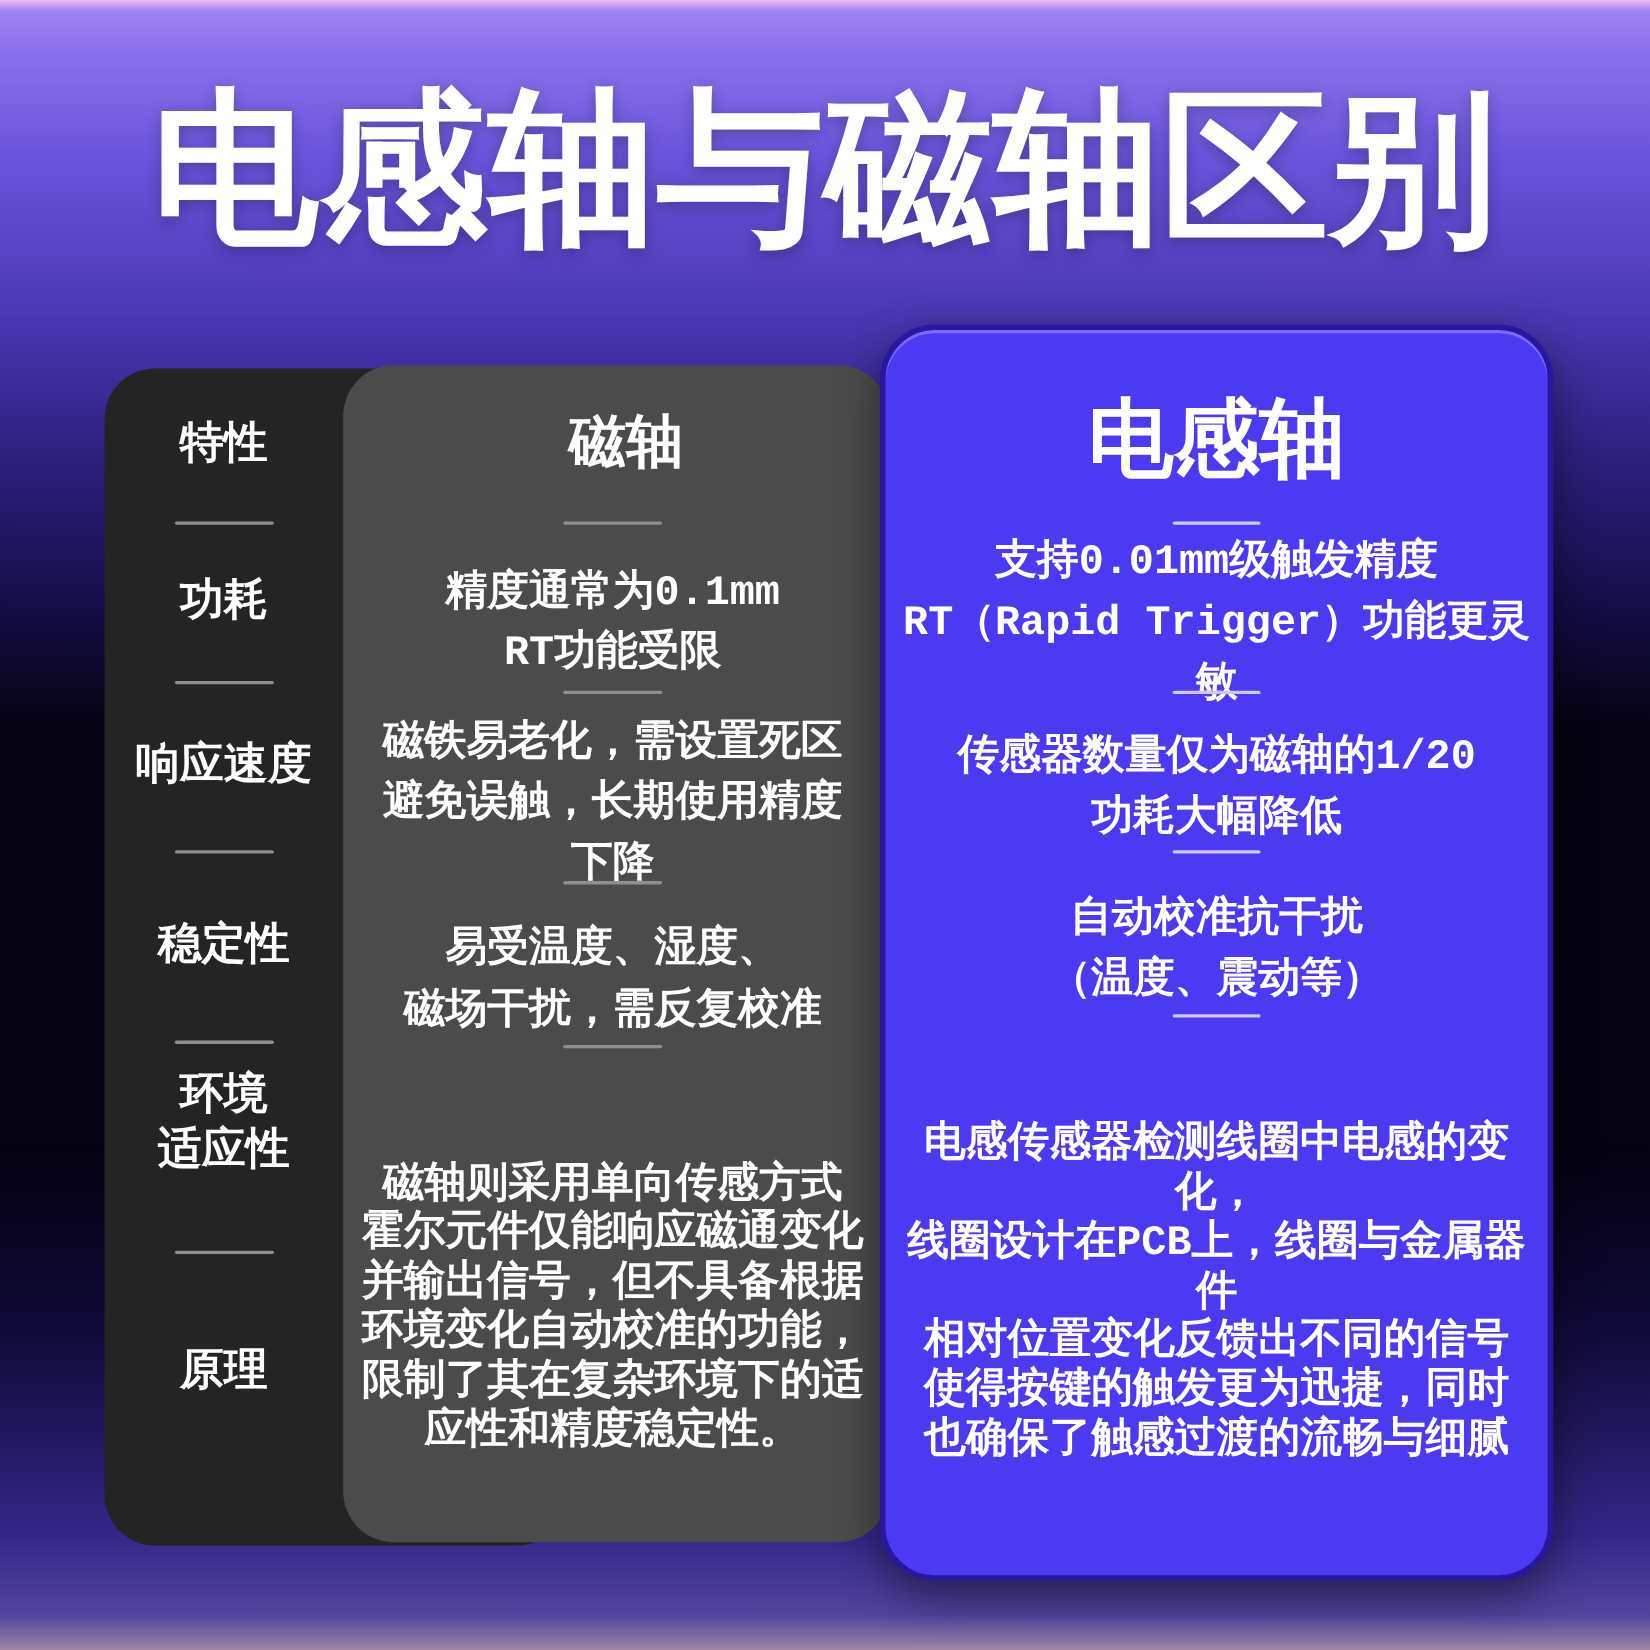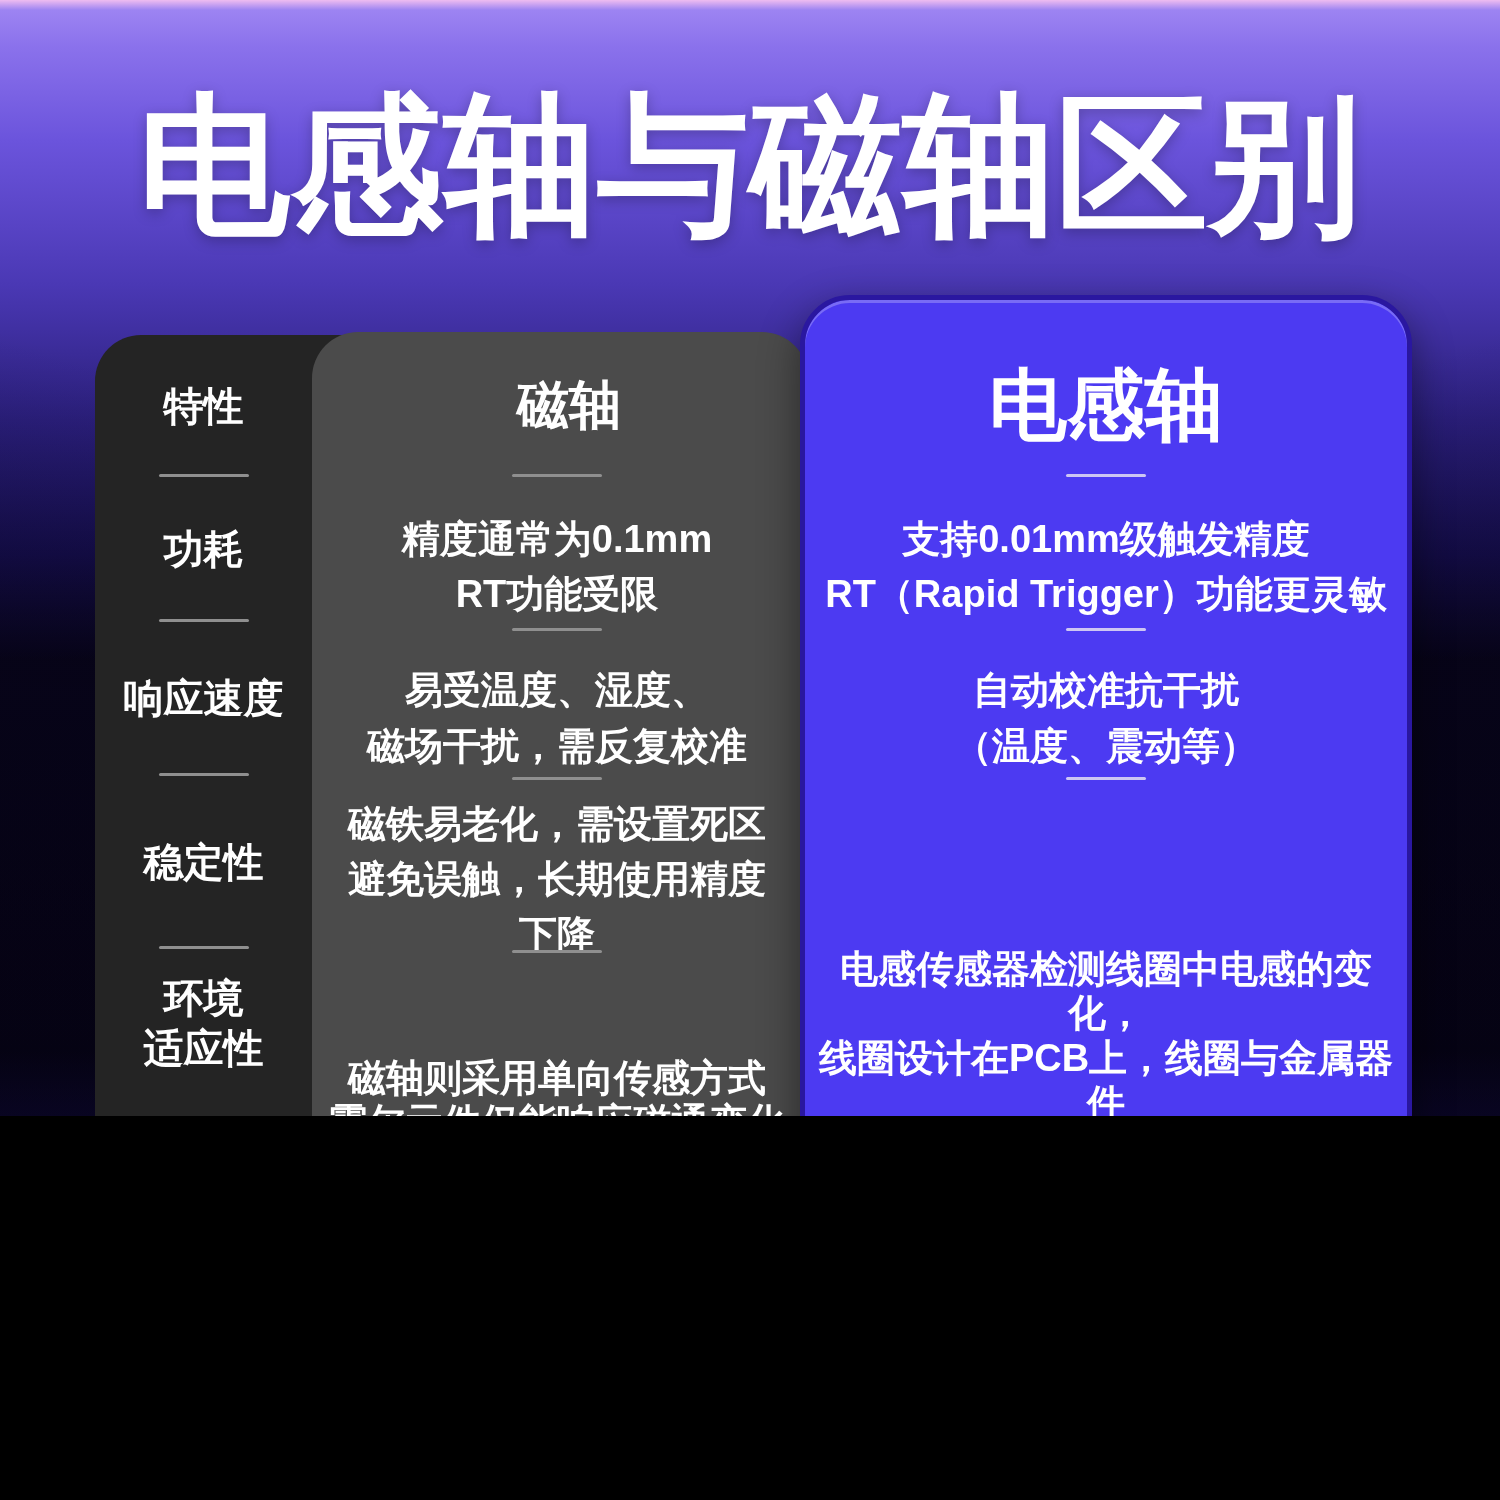--- a/index.html
+++ b/index.html
@@ -1,20 +1,20 @@
 <!DOCTYPE html>
 <html style="--panel-dark: #242424; --panel-gray: #4b4b4b; --panel-blue: #4c3af2; --panel-blue-border: #2a17a0; --text-white: #ffffff; --divider-gray: #8f8f8f; --divider-blue-panel: #cdc6f3; --bg-top-line: #eebcf0; --bg-bottom-line: #fbd9f2;"><head>
 <meta charset="utf-8">
 <style>
   html,body{margin:0;padding:0;background:#000;}
   .canvas{
     position:relative;
-    width:1500px;height:1116px;
+    width:1500px;height:1500px;
     overflow:hidden;
-    font-family:Liberation Sans, sans-serif;
+    font-family:Liberation Mono, monospace;
     background:
       radial-gradient(130% 60% at 50% 6%, rgba(0,0,0,0) 55%, rgba(10,5,40,.38) 100%),
       linear-gradient(180deg,
         var(--bg-top-line,#eebcf0) 0px,
         #9d84f2 10px,
         #8b72ec 45px,
         #6b54dc 140px,
         #4a38b4 285px,
         #2b1f7c 420px,
         #140d48 555px,
@@ -143,30 +143,30 @@
 
     <div class="col col-mid">
       <div class="rowcell rc-h">
         <span class="header">磁轴</span>
       </div>
       <div class="rowcell rc-1">
         <i class="divider"></i>
         <span class="cell">精度通常为0.1mm
 RT功能受限</span>
       </div>
-      <div class="rowcell rc-4">
-        <i class="divider"></i>
-        <span class="cell">易受温度、湿度、
-磁场干扰，需反复校准</span>
-      </div>
       <div class="rowcell rc-3">
         <i class="divider"></i>
         <span class="cell">磁铁易老化，需设置死区
 避免误触，长期使用精度
 下降</span>
+      </div>
+      <div class="rowcell rc-4">
+        <i class="divider"></i>
+        <span class="cell">易受温度、湿度、
+磁场干扰，需反复校准</span>
       </div>
       <div class="rowcell rc-5">
         <i class="divider"></i>
         <span class="cell paragraph">磁轴则采用单向传感方式
 霍尔元件仅能响应磁通变化
 并输出信号，但不具备根据
 环境变化自动校准的功能，
 限制了其在复杂环境下的适
 应性和精度稳定性。</span>
       </div>
@@ -174,20 +174,25 @@
 
     <div class="col col-right">
       <div class="rowcell rc-h">
         <span class="header">电感轴</span>
       </div>
       <div class="rowcell rc-1">
         <i class="divider"></i>
         <span class="cell">支持0.01mm级触发精度
 RT（Rapid Trigger）功能更灵敏</span>
       </div>
+      <div class="rowcell rc-2">
+        <i class="divider"></i>
+        <span class="cell">传感器数量仅为磁轴的1/20
+功耗大幅降低</span>
+      </div>
       <div class="rowcell rc-4">
         <i class="divider"></i>
         <span class="cell">自动校准抗干扰
 （温度、震动等）</span>
       </div>
       <div class="rowcell rc-5">
         <i class="divider"></i>
         <span class="cell paragraph">电感传感器检测线圈中电感的变化，
 线圈设计在PCB上，线圈与金属器件
 相对位置变化反馈出不同的信号

